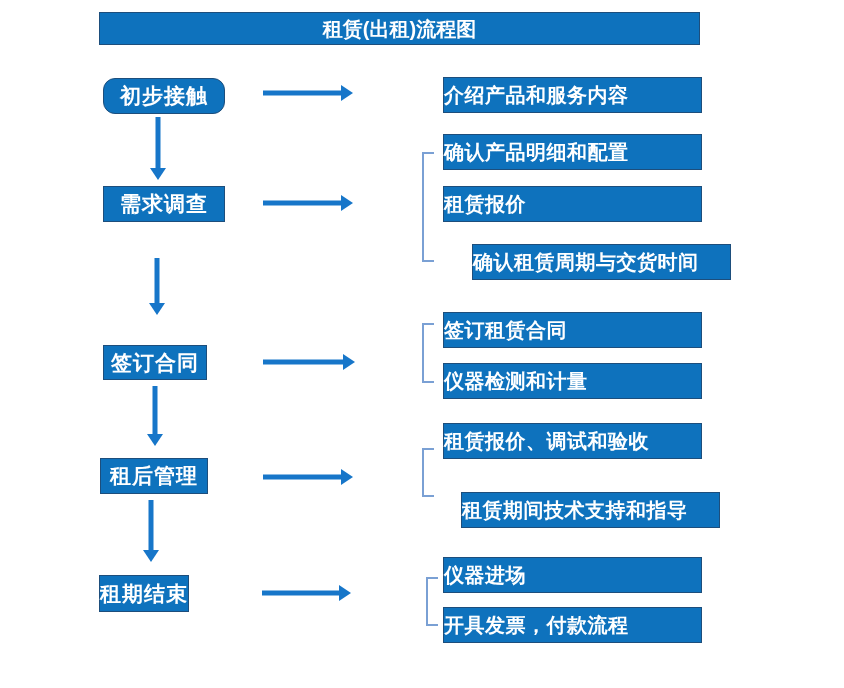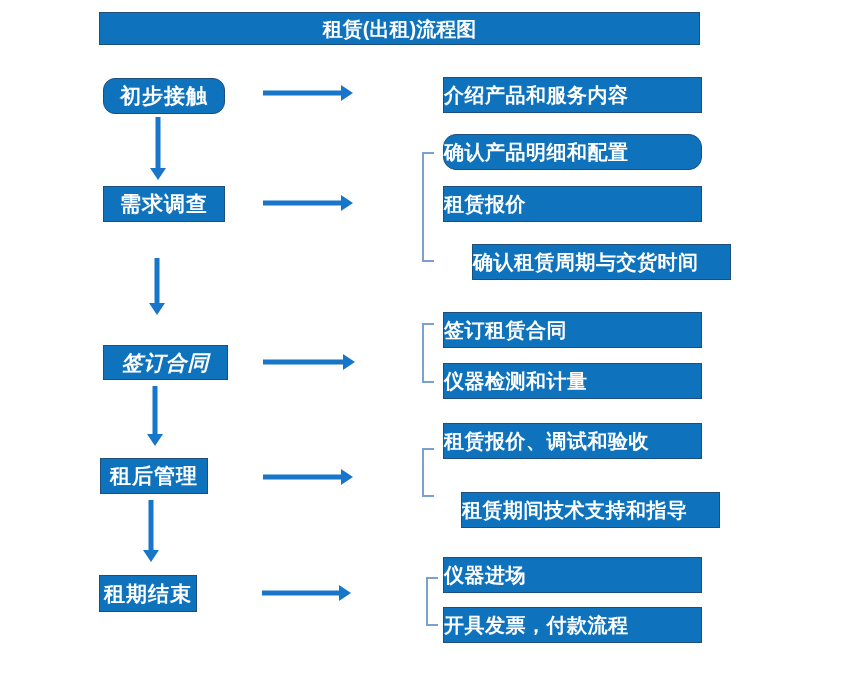--- a/index.html
+++ b/index.html
@@ -51,23 +51,23 @@
 </style>
 </head>
 <body>
 
 <div class="canvas">
 
   <div class="titlebar">租赁(出租)流程图</div>
 
   <div class="lbox" style="left:103px;top:78px;width:122px;height:36px;border-radius:12px;">初步接触</div>
   <div class="lbox" style="left:103px;top:186px;width:122px;height:36px;">需求调查</div>
-  <div class="lbox" style="left:103px;top:345px;width:125px;height:35px;font-style:italic;">签订合同</div>
+  <div class="lbox" style="left:103px;top:345px;width:104px;height:35px;">签订合同</div>
   <div class="lbox" style="left:100px;top:458px;width:108px;height:36px;">租后管理</div>
-  <div class="lbox" style="left:99px;top:575px;width:98px;height:37px;">租期结束</div>
+  <div class="lbox" style="left:99px;top:575px;width:90px;height:37px;">租期结束</div>
 
   <div class="varrow" style="left:150px;top:117px;height:63px;">
     <div class="shaft"></div>
     <div class="head"></div>
   </div>
   <div class="varrow" style="left:149px;top:258px;height:57px;">
     <div class="shaft"></div>
     <div class="head"></div>
   </div>
   <div class="varrow" style="left:147px;top:386px;height:60px;">
@@ -99,21 +99,21 @@
     <div class="shaft"></div>
     <div class="head"></div>
   </div>
 
   <div class="bracket" style="left:422px;top:152px;height:110px;"></div>
   <div class="bracket" style="left:422px;top:323px;height:60px;"></div>
   <div class="bracket" style="left:422px;top:448px;height:49px;"></div>
   <div class="bracket" style="left:426px;top:577px;height:49px;"></div>
 
   <div class="rbox" style="top:77px;">介绍产品和服务内容</div>
-  <div class="rbox" style="top:134px;border-radius:13px;">确认产品明细和配置</div>
+  <div class="rbox" style="top:134px;">确认产品明细和配置</div>
   <div class="rbox" style="top:186px;">租赁报价</div>
   <div class="rbox" style="top:244px;margin-left:29px;">确认租赁周期与交货时间</div>
   <div class="rbox" style="top:312px;">签订租赁合同</div>
   <div class="rbox" style="top:363px;">仪器检测和计量</div>
   <div class="rbox" style="top:423px;">租赁报价、调试和验收</div>
   <div class="rbox" style="top:492px;margin-left:18px;">租赁期间技术支持和指导</div>
   <div class="rbox" style="top:557px;">仪器进场</div>
   <div class="rbox" style="top:607px;">开具发票，付款流程</div>
 
 </div>

